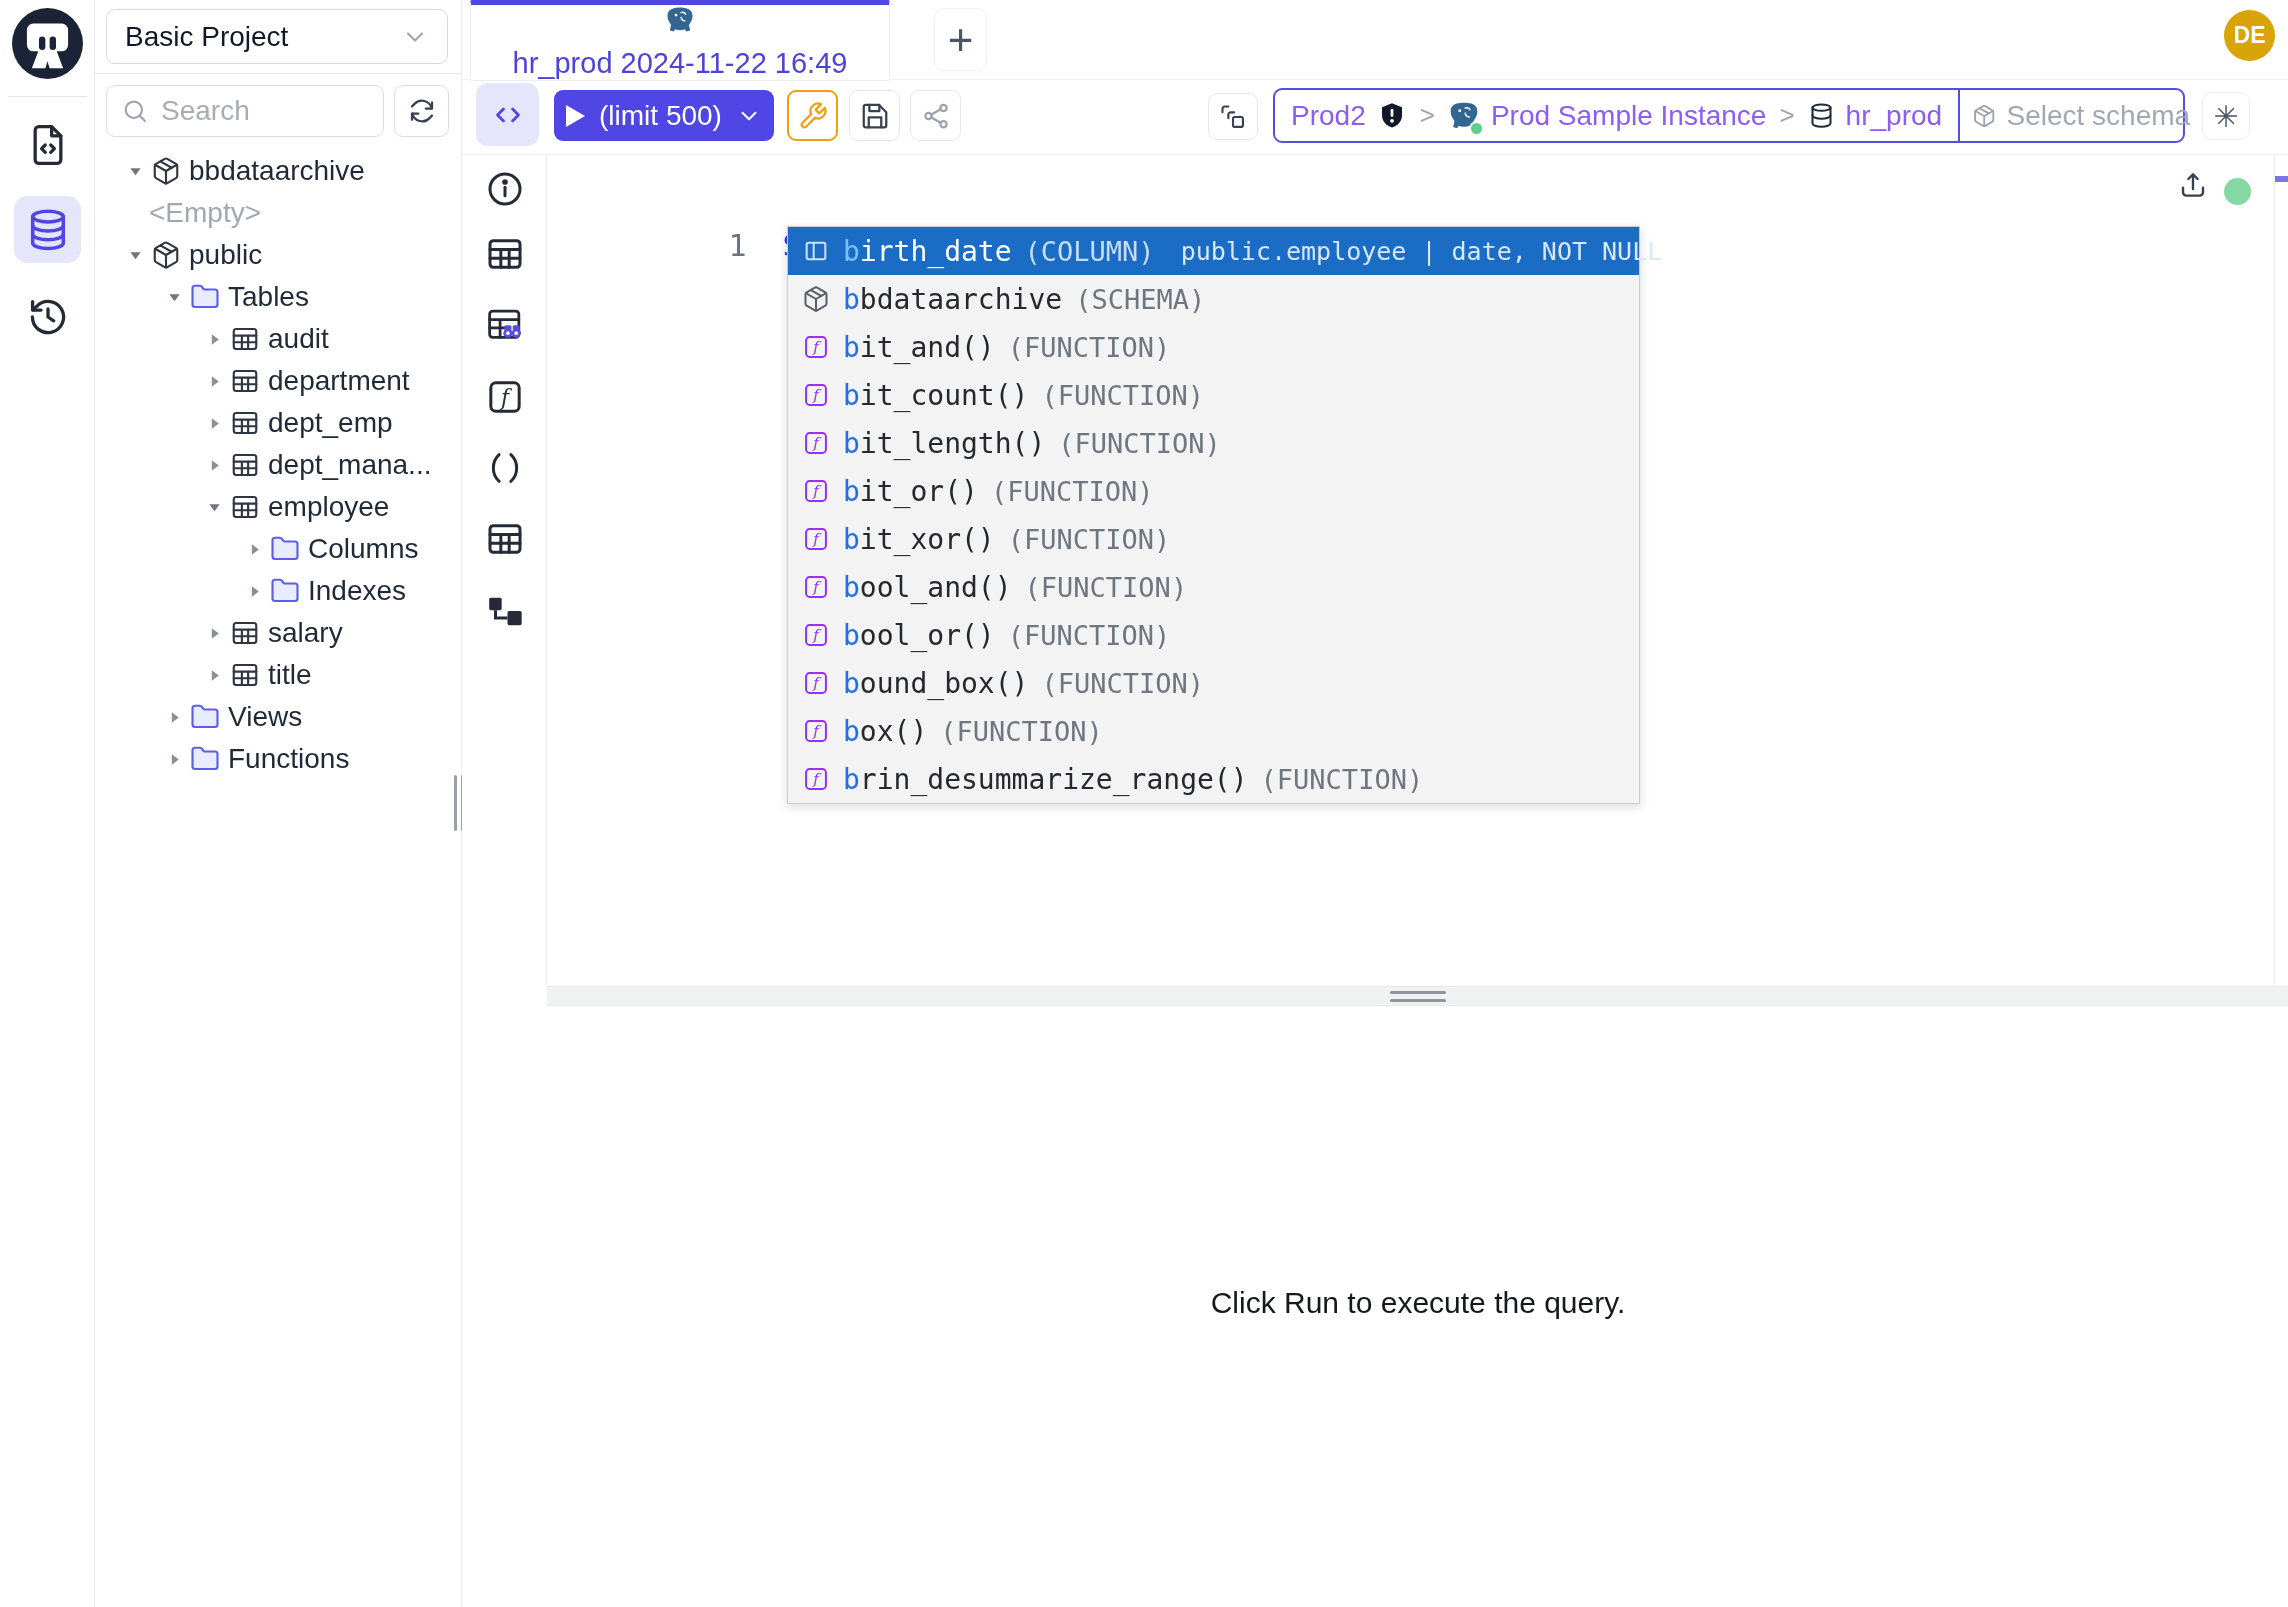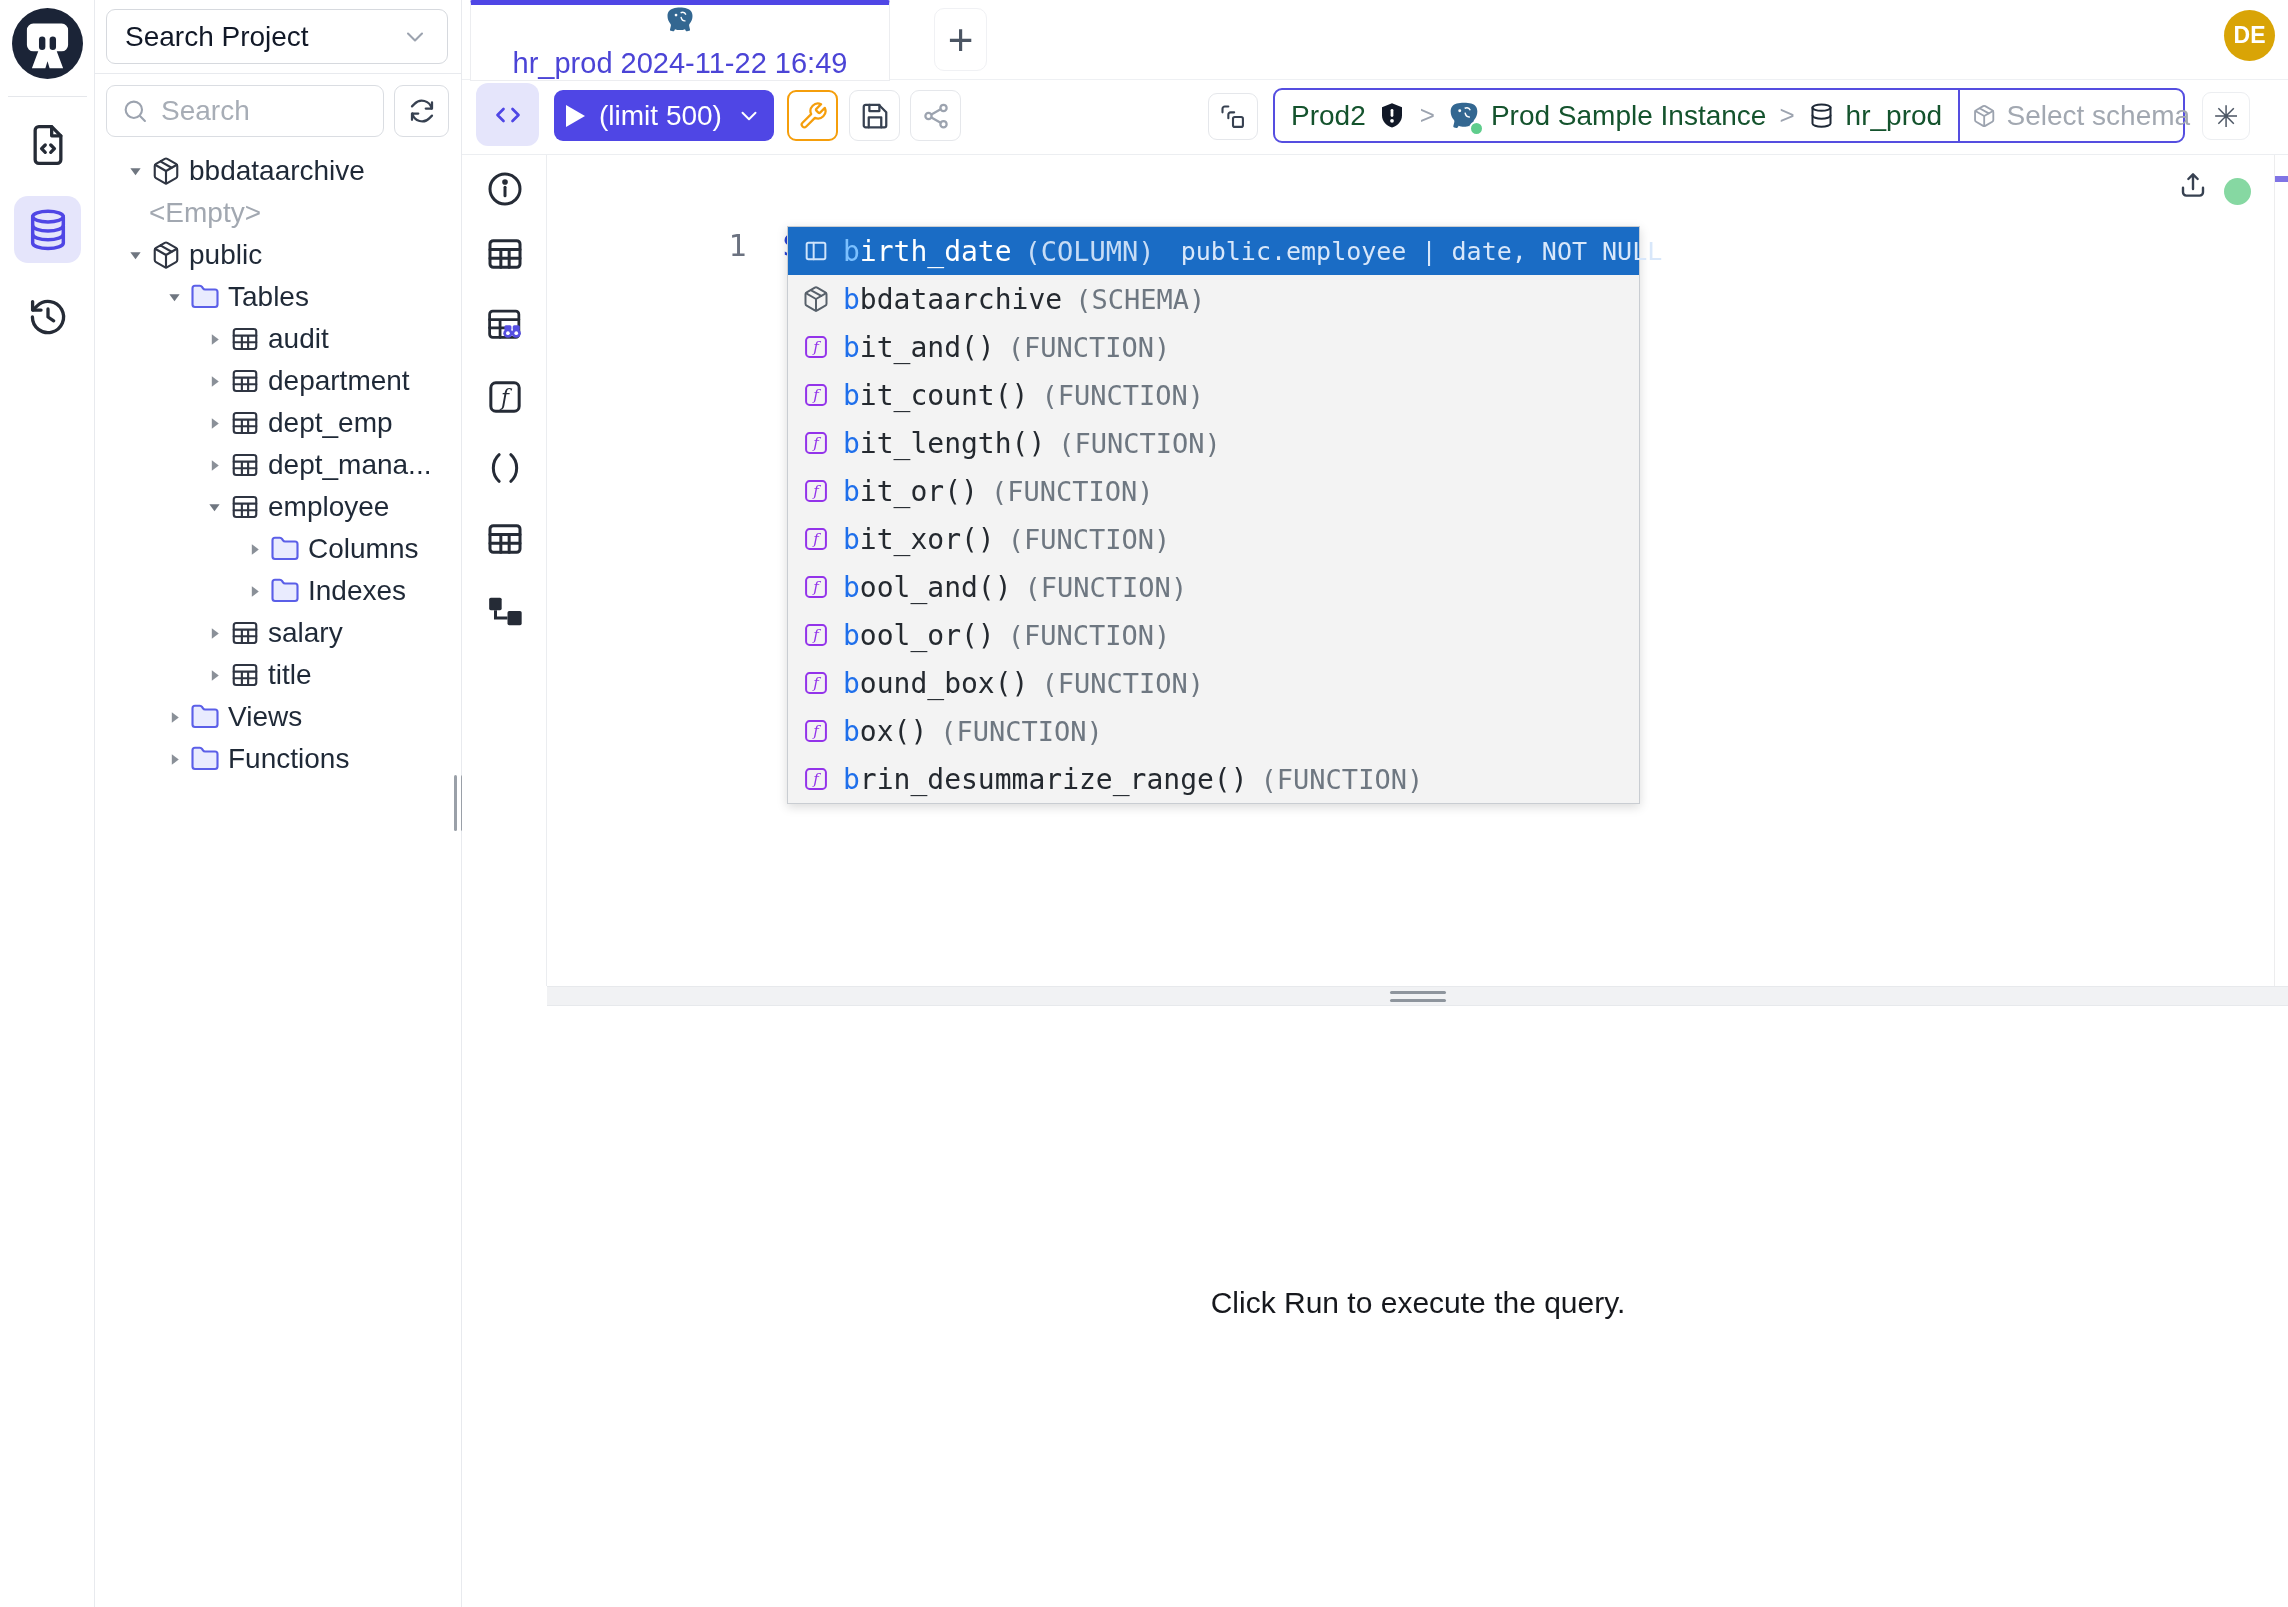--- a/index.html
+++ b/index.html
@@ -76,21 +76,21 @@
            display:flex; align-items:center; justify-content:center; cursor:pointer; }
   .btn-format{ left:325px; border:2px solid #f59e0b; color:#f59e0b; }
   .btn-save{ left:387px; color:#374151; }
   .btn-share{ left:448px; color:#9ca3af; }
   .sq-btn .ic{ width:30px; height:30px; }
   .btn-batch{ left:746px; top:13px; width:50px; height:47px; color:#374151; }
   .btn-batch .ic{ width:28px; height:28px; }
   .conn-bar{ position:absolute; left:811px; top:8px; width:912px; height:55px; border:2px solid #554ee0; border-radius:9px;
              display:flex; align-items:stretch; background:#fff; }
   .conn-main{ flex:1; display:flex; align-items:center; gap:11px; padding:0 16px; cursor:pointer; }
-  .conn-txt{ font-size:28px; color:#14532d; white-space:nowrap; }
+  .conn-txt{ font-size:28px; color:#8b5cf6; white-space:nowrap; }
   .crumb-sep{ font-size:26px; color:#9ca3af; padding:0 2px; }
   .shield{ width:30px; height:30px; }
   .conn-db-ic{ width:27px; height:27px; color:#1f2937; }
   .pg-wrap{ position:relative; width:32px; height:32px; }
   .pg-status{ position:absolute; right:-4px; bottom:-4px; width:15px; height:15px; border-radius:50%; background:#5fcd8c; border:2px solid #fff; }
   .conn-schema{ width:244px; border-left:2px solid #554ee0; display:flex; align-items:center; gap:10px; padding:0 12px;
                 color:#9ca3af; cursor:pointer; }
   .cube-ic{ width:28px; height:28px; }
   .schema-ph{ font-size:28px; color:#a2a8b1; white-space:nowrap; }
   .ai-btn{ position:absolute; left:1740px; top:12px; width:48px; height:48px; border:1px solid #eceef1; border-radius:9px;
@@ -182,21 +182,21 @@
           <path d="M3.5 12a8.5 8.5 0 1 0 2.6-6.1L3.8 8.1"></path>
           <path d="M3.6 3.6v4.6h4.6"></path>
           <path d="M12 7.6V12l3.1 2.1"></path>
         </svg>
     </div>
   </div>
 
   <div class="sidebar">
     <div class="proj-row">
       <div class="proj-select">
-        <span class="lbl">Search Project</span>
+        <span class="lbl">Basic Project</span>
         <span class="chev ic">
           <svg viewBox="0 0 24 24" stroke-width="2">
               <path d="m6 9 6 6 6-6"></path>
             </svg>
           </span>
       </div>
     </div>
     <div class="search-row">
       <div class="search-box">
         <span class="mag ic">

